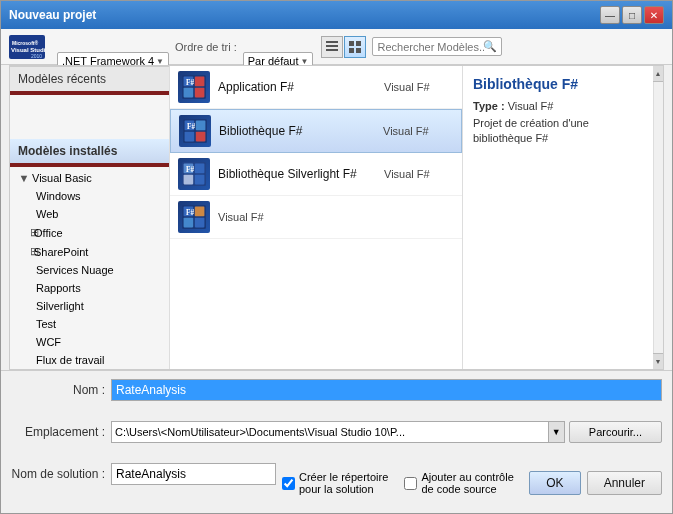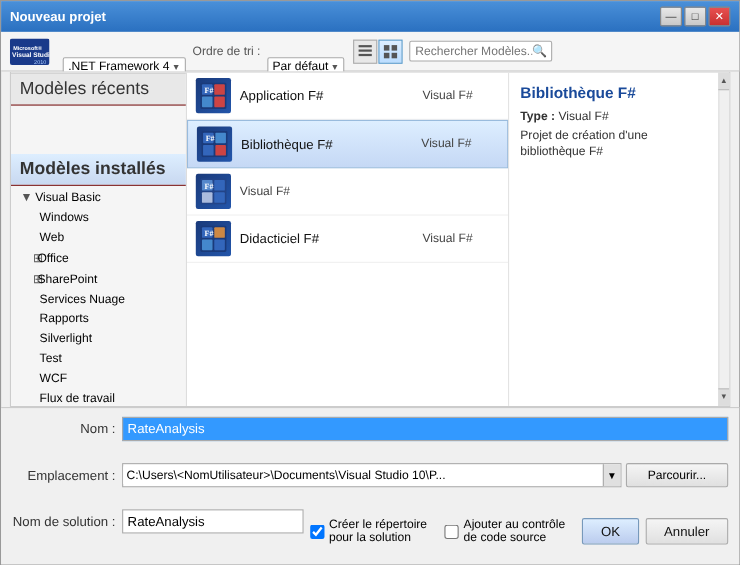--- a/index.html
+++ b/index.html
@@ -145,24 +145,24 @@
     .left-panel {
       width: 160px;
       background: #f5f5f5;
       border-right: 1px solid #ddd;
       display: flex;
       flex-direction: column;
       overflow: hidden;
     }
     .panel-section-btn {
       padding: 5px 8px;
-      font-size: 16px;
+      font-size: 12px;
       color: #333;
       background: #e8e8e8;
-      border-bottom: 1px solid #7f1d1d;
+      border-bottom: 4px solid #7f1d1d;
       cursor: pointer;
     }
     .panel-section-btn:first-child {
       border-top: 1px solid #ccc;
     }
     .panel-section-btn.active {
       background: linear-gradient(to bottom, #ddeeff, #c8d8f0);
       font-weight: bold;
       margin-top: 44px;
     }
@@ -603,35 +603,35 @@
         <div class="template-icon fsharp-icon">
           <svg width="30" height="30" viewBox="0 0 30 30">
             <rect width="30" height="30" fill="#224488" rx="2"></rect>
             <rect x="2" y="2" width="12" height="12" fill="#5588cc" rx="1"></rect>
             <text x="5" y="12" font-size="9" fill="white" font-family="serif" font-weight="bold">F#</text>
             <rect x="16" y="2" width="12" height="12" fill="#3366bb" rx="1"></rect>
             <rect x="2" y="16" width="12" height="12" fill="#aabbdd" rx="1"></rect>
             <rect x="16" y="16" width="12" height="12" fill="#3366bb" rx="1"></rect>
           </svg>
         </div>
+        <span class="template-name">Bibliothèque Silverlight F#</span>
         <span class="template-lang">Visual F#</span>
       </div>
 
       <div class="template-item">
         <div class="template-icon fsharp-icon">
           <svg width="30" height="30" viewBox="0 0 30 30">
             <rect width="30" height="30" fill="#1a3a7a" rx="2"></rect>
             <rect x="2" y="2" width="12" height="12" fill="#3366bb" rx="1"></rect>
             <text x="5" y="12" font-size="9" fill="white" font-family="serif" font-weight="bold">F#</text>
             <rect x="16" y="2" width="12" height="12" fill="#cc8844" rx="1"></rect>
             <rect x="2" y="16" width="12" height="12" fill="#4488cc" rx="1"></rect>
             <rect x="16" y="16" width="12" height="12" fill="#3366bb" rx="1"></rect>
           </svg>
         </div>
-        <span class="template-name">Didacticiel F#</span>
         <span class="template-lang">Visual F#</span>
       </div>
     </div>
 
     <div style="display:flex;flex-direction:row;width:200px;flex-shrink:0;">
       <div class="right-panel">
         <div class="right-panel-title">Bibliothèque F#</div>
         <div class="right-panel-type">
           <span class="label">Type :</span>
           <span>Visual F#</span>

